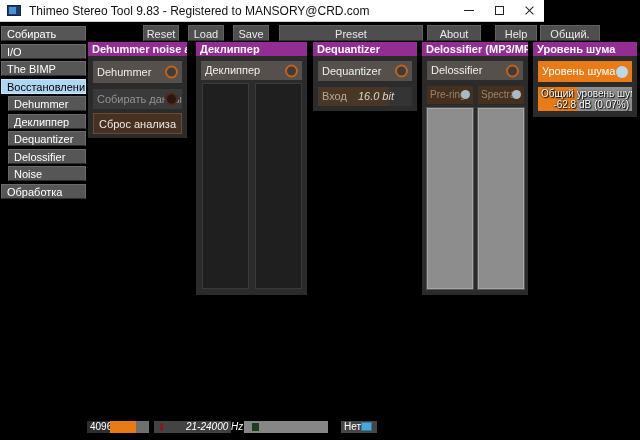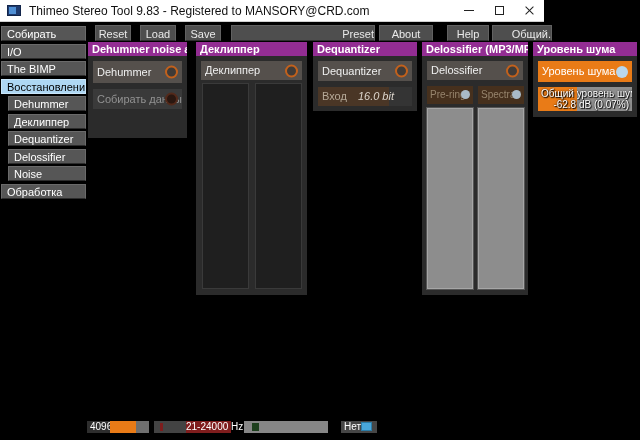--- a/index.html
+++ b/index.html
@@ -29,23 +29,23 @@
   .glyph-max { width:9px; height:9px; border:1px solid #222; }
   .glyph-close { position:relative; width:11px; height:11px; }
   .glyph-close::before,.glyph-close::after{
     content:""; position:absolute; left:5px; top:0; width:1px; height:11px; background:#222;
   }
   .glyph-close::before{ transform:rotate(45deg);} .glyph-close::after{ transform:rotate(-45deg);}
   
   .tb-btn {
     position:absolute; top:25px; height:16px; background:#4e4e4e;
     color:#e9e9e9; font-size:11px; line-height:16px; text-align:center;
-    border:1px solid #616161; border-bottom-color:#2e2e2e; white-space:nowrap; overflow:hidden;
-  }
-  .tb-btn.leftalign { text-align:right; }
+    border:1px solid #616161; border-bottom-color:#2e2e2e; white-space:nowrap; overflow:hidden;margin-left:48px;
+  }
+  .tb-btn.leftalign { text-align:center; }
   
   .side-item {
     position:absolute; left:1px; width:85px; height:15px;
     background:#565656; color:#fff; font-size:11px; line-height:15px;
     padding-left:5px; border:1px solid #6a6a6a; border-bottom-color:#2c2c2c;
     white-space:nowrap; overflow:hidden;
   }
   .side-item.indent { left:8px; width:78px; }
   .side-item.selected { background:#aed7f3; color:#000; border-color:#c8e6fa; }
   
@@ -99,21 +99,21 @@
   .meter-line1 { position:absolute; left:3px; top:1px; white-space:nowrap; }
   .meter-line2 { position:absolute; right:3px; bottom:1px; white-space:nowrap; }
   
   .bb { position:absolute; top:421px; height:12px; font-size:10px; line-height:12px; color:#fff; }
   .bb-4096 { left:87px; width:62px; background:#2e2e2e; }
   .bb-4096 .txt { position:absolute; left:3px; }
   .bb-4096 .fill { position:absolute; left:23px; width:26px; top:0; bottom:0; background:#e97b17; }
   .bb-4096 .rest { position:absolute; left:49px; right:0; top:0; bottom:0; background:#6f6f6f; }
   .bb-mini { left:154px; width:34px; background:#434343; }
   .bb-mini .tick { position:absolute; left:6px; top:2px; width:3px; height:8px; background:#7d1d1d; }
-  .bb-freq { left:186px; width:45px; background:#7f1d1d; text-align:center; white-space:nowrap; }
+  .bb-freq { left:186px; width:45px; background:#404040; text-align:center; white-space:nowrap;font-style:italic; }
   .bb-long { left:244px; width:84px; background:#868686; }
   .bb-long .handle { position:absolute; left:8px; top:2px; width:7px; height:8px; background:#1d3f1d; }
   .bb-net { left:341px; width:36px; background:#464646; }
   .bb-net .txt { position:absolute; left:3px; }
   .bb-net .sq { position:absolute; right:5px; top:1px; width:11px; height:9px; background:#49a7da; border:1px solid #2c7ca6; }
 </style>
 </head>
 <body>
 
 <div class="app">
@@ -156,20 +156,21 @@
   <div class="panel" style="left:88px;width:99px;height:96px;">
     <div class="panel-header">Dehummer noise and</div>
     <div class="prow" style="left:5px;top:19px;width:89px;height:22px;line-height:22px;">
       <span>Dehummer</span>
       <span class="led led-on"></span>
     </div>
     <div class="prow disabled" style="left:5px;top:47px;width:89px;">
       <span>Собирать данные</span>
       <span class="led led-off"></span>
     </div>
+    <div class="brown-btn" style="left:5px;top:71px;width:89px;height:21px;line-height:21px;">Сброс анализа</div>
   </div>
 
   <div class="panel" style="left:196px;width:111px;height:253px;">
     <div class="panel-header">Деклиппер</div>
     <div class="prow" style="left:5px;top:19px;width:101px;height:19px;line-height:19px;">
       <span>Деклиппер</span>
       <span class="led led-on"></span>
     </div>
     <div class="vbar-dark" style="left:6px;top:41px;width:47px;height:206px;"></div>
     <div class="vbar-dark" style="left:59px;top:41px;width:47px;height:206px;"></div>

